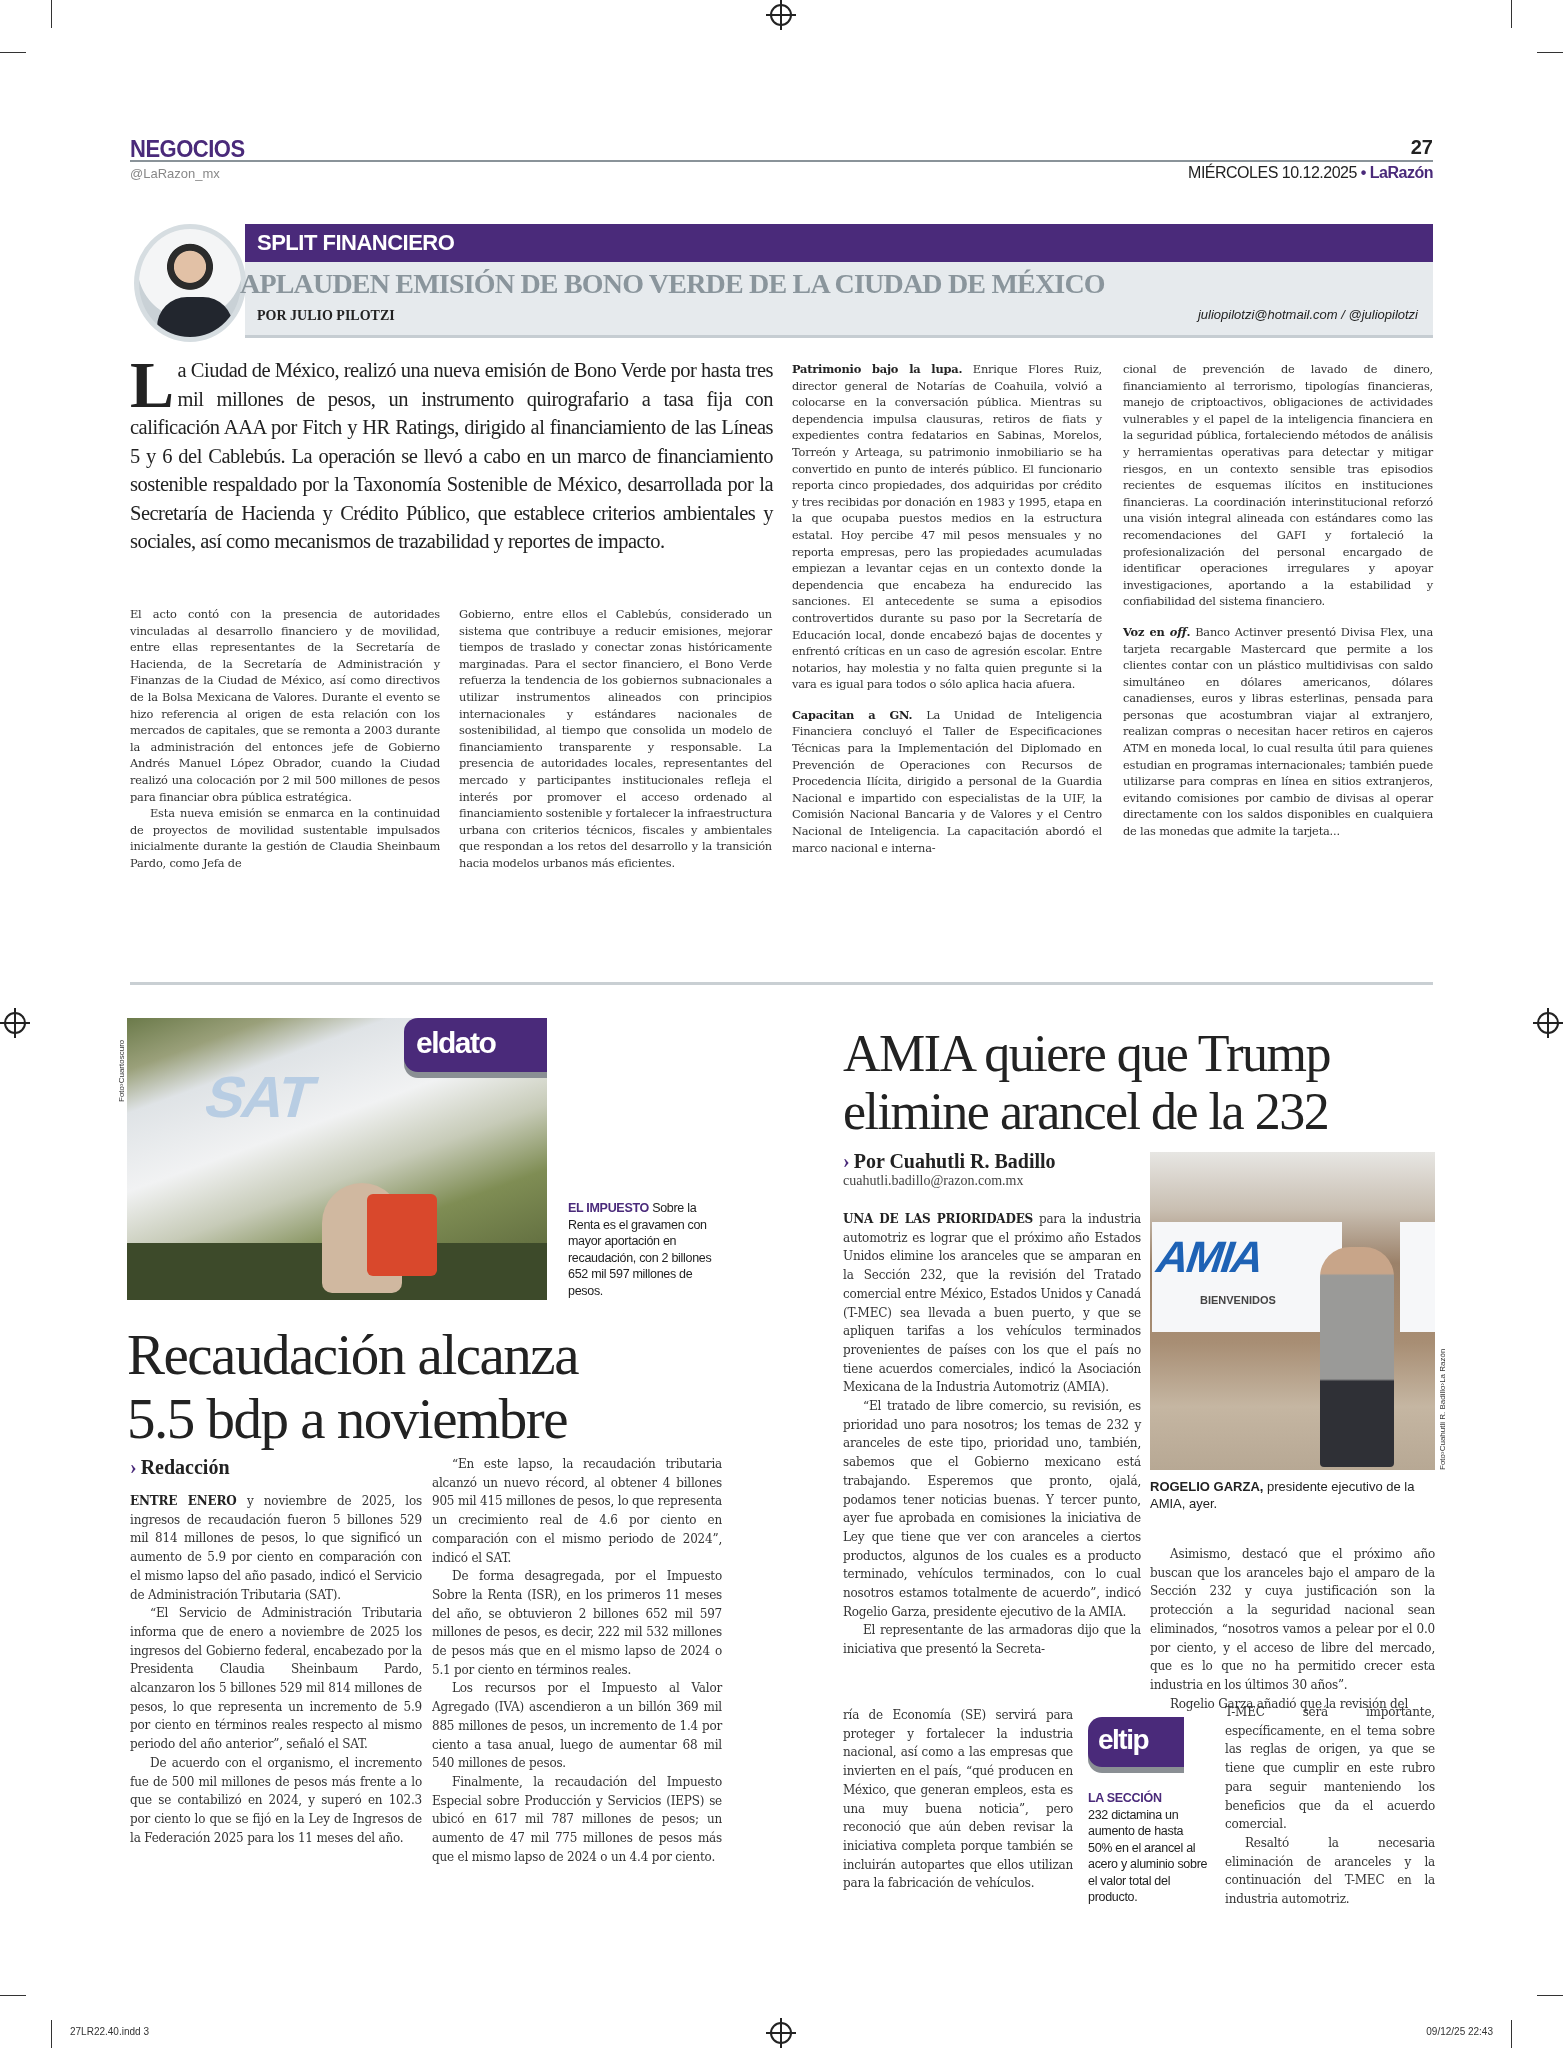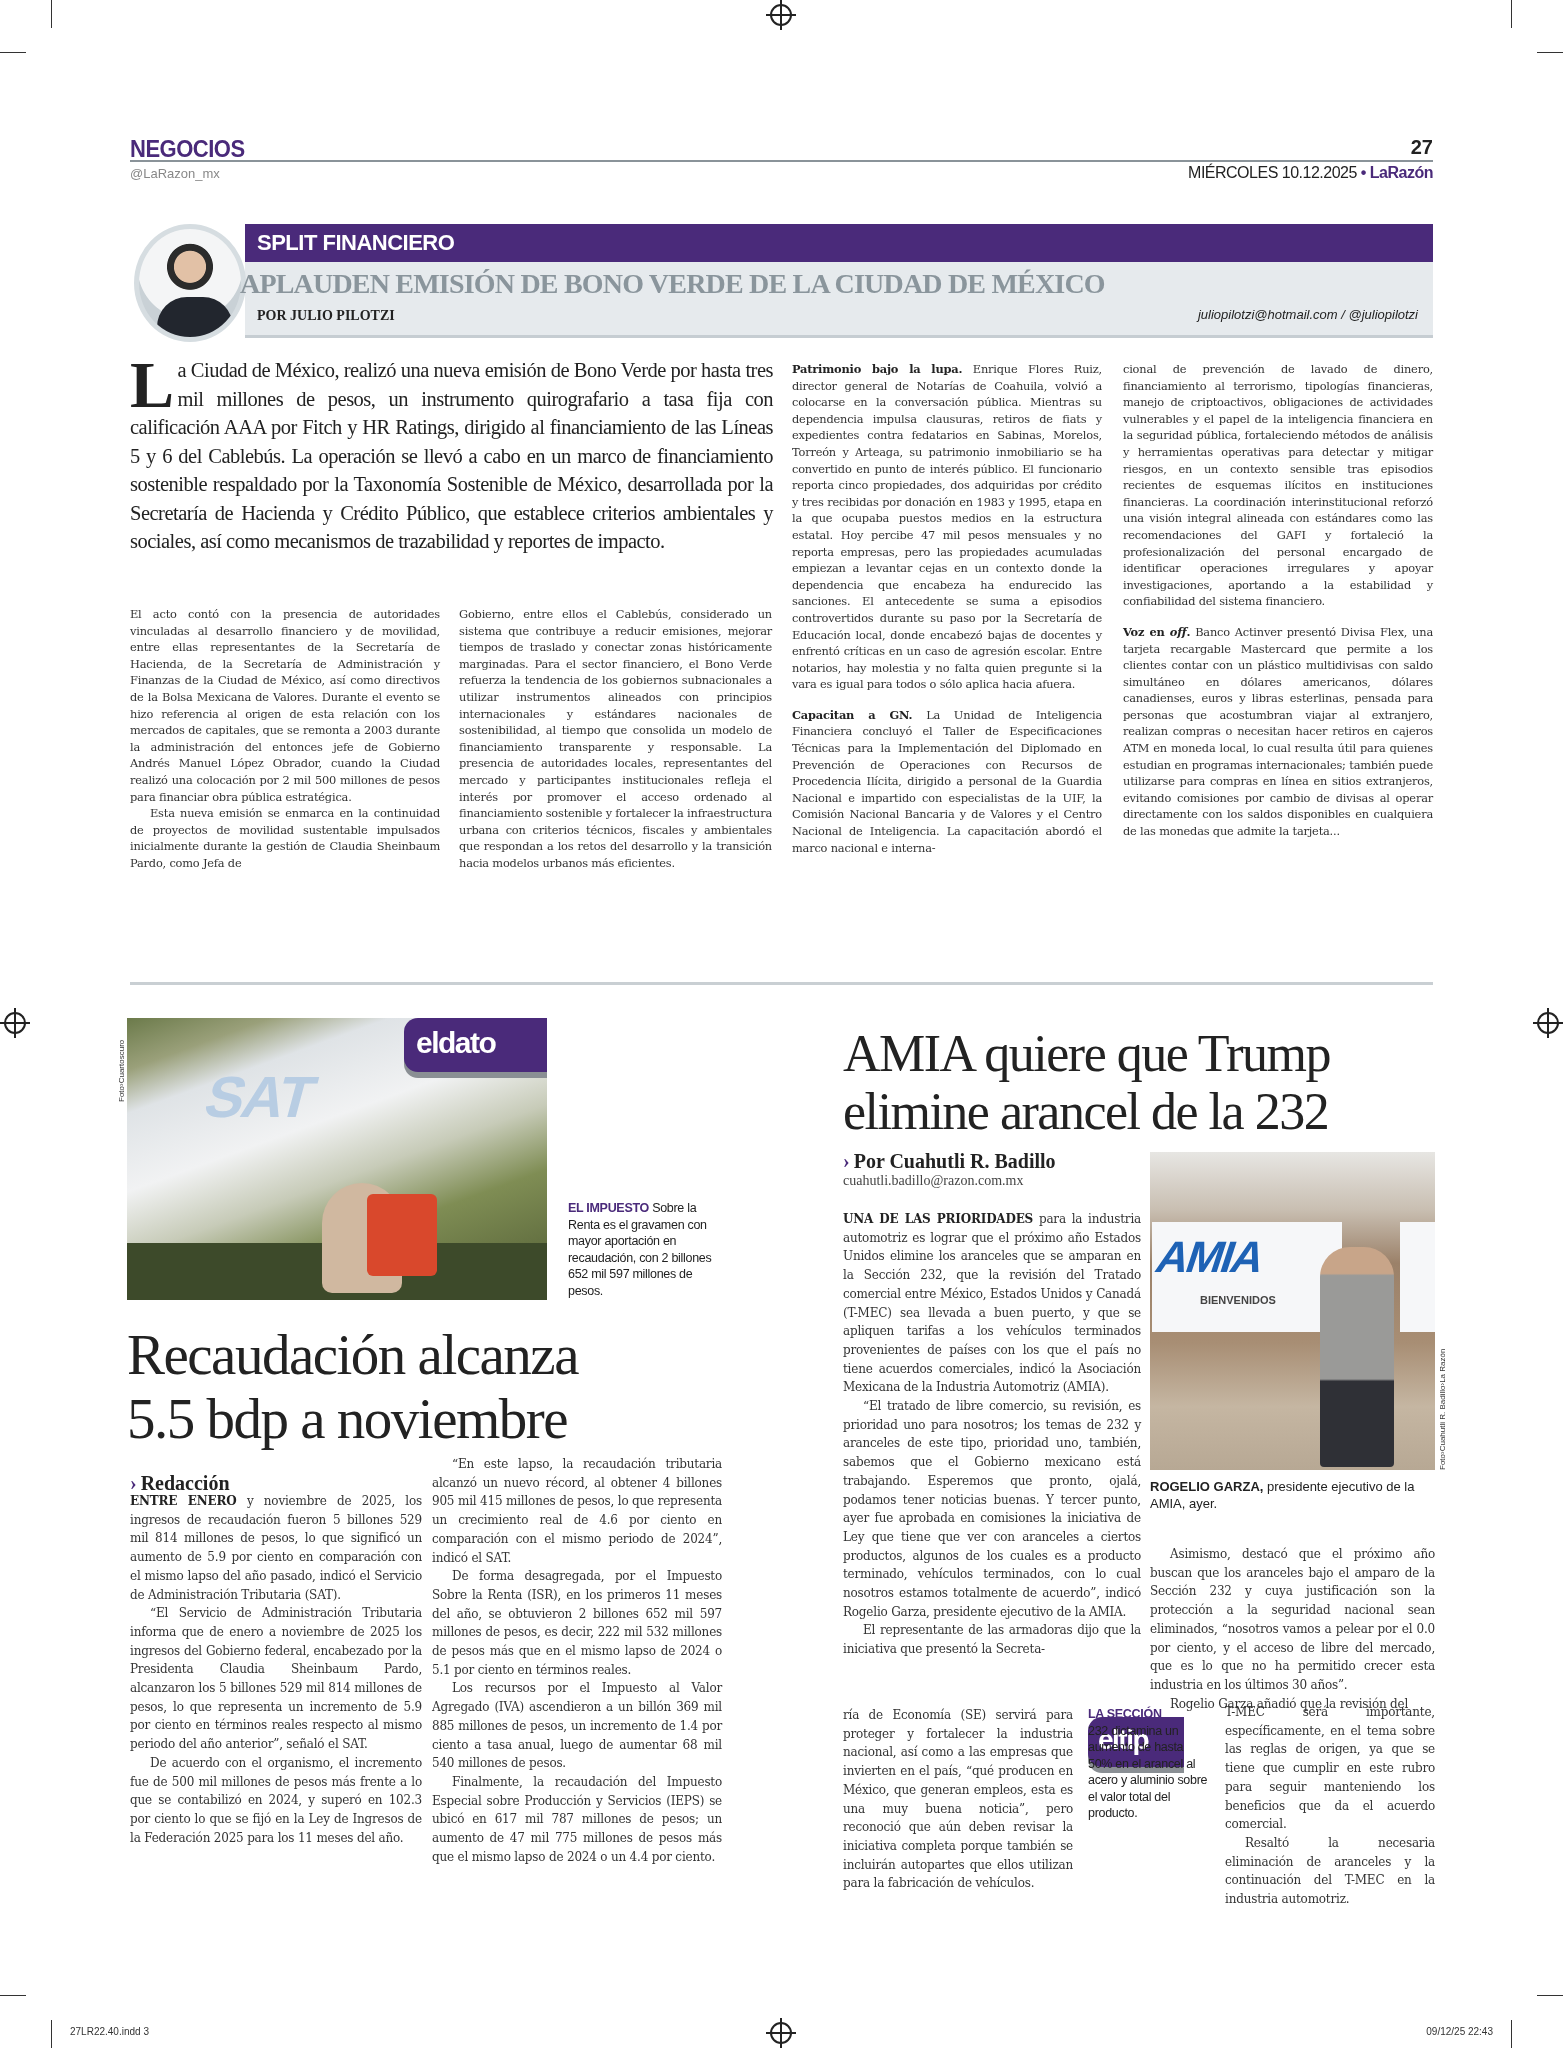--- a/index.html
+++ b/index.html
@@ -133,21 +133,21 @@
   <div class="bag"></div>
 </div>
 <div class="credit-v" style="left:117px;top:1102px;">Foto›Cuartoscuro</div>
 <div class="tag-box tag-dato">eldato</div>
 <div class="sidebar-note" style="left:568px;top:1200px;width:150px;"><span class="kicker">EL IMPUESTO</span><span> Sobre la Renta es el gravamen con mayor aportación en recaudación, con 2 billones 652 mil 597 millones de pesos.</span></div>
 
 <div class="big-head" style="left:127px;top:1312px;font-size:57px;line-height:64px;">
   <div>Recaudación alcanza</div>
   <div>5.5 bdp a noviembre</div>
 </div>
-<div class="byline" style="left:130px;top:1456px;margin-top:16px;"><span class="chev">›</span><span>Redacción</span></div>
+<div class="byline" style="left:130px;top:1456px;"><span class="chev">›</span><span>Redacción</span></div>
 
 <div class="body-col" style="left:130px;top:1492px;width:292px;font-size:12px;line-height:18.7px;">
   <p class="noindent"><b>ENTRE ENERO</b><span> y noviembre de 2025, los ingresos de recaudación fueron 5 billones 529 mil 814 millones de pesos, lo que significó un aumento de 5.9 por ciento en comparación con el mismo lapso del año pasado, indicó el Servicio de Administración Tributaria (SAT).</span></p>
   <p>“El Servicio de Administración Tributaria informa que de enero a noviembre de 2025 los ingresos del Gobierno federal, encabezado por la Presidenta Claudia Sheinbaum Pardo, alcanzaron los 5 billones 529 mil 814 millones de pesos, lo que representa un incremento de 5.9 por ciento en términos reales respecto al mismo periodo del año anterior”, señaló el SAT.</p>
   <p>De acuerdo con el organismo, el incremento fue de 500 mil millones de pesos más frente a lo que se contabilizó en 2024, y superó en 102.3 por ciento lo que se fijó en la Ley de Ingresos de la Federación 2025 para los 11 meses del año.</p>
 </div>
 <div class="body-col" style="left:432px;top:1455px;width:290px;font-size:12px;line-height:18.7px;">
   <p>“En este lapso, la recaudación tributaria alcanzó un nuevo récord, al obtener 4 billones 905 mil 415 millones de pesos, lo que representa un crecimiento real de 4.6 por ciento en comparación con el mismo periodo de 2024”, indicó el SAT.</p>
   <p>De forma desagregada, por el Impuesto Sobre la Renta (ISR), en los primeros 11 meses del año, se obtuvieron 2 billones 652 mil 597 millones de pesos, es decir, 222 mil 532 millones de pesos más que en el mismo lapso de 2024 o 5.1 por ciento en términos reales.</p>
   <p>Los recursos por el Impuesto al Valor Agregado (IVA) ascendieron a un billón 369 mil 885 millones de pesos, un incremento de 1.4 por ciento a tasa anual, luego de aumentar 68 mil 540 millones de pesos.</p>
@@ -175,21 +175,21 @@
 <div class="body-col" style="left:843px;top:1210px;width:298px;font-size:12px;line-height:18.7px;">
   <p class="noindent"><b>UNA DE LAS PRIORIDADES</b><span> para la industria automotriz es lograr que el próximo año Estados Unidos elimine los aranceles que se amparan en la Sección 232, que la revisión del Tratado comercial entre México, Estados Unidos y Canadá (T-MEC) sea llevada a buen puerto, y que se apliquen tarifas a los vehículos terminados provenientes de países con los que el país no tiene acuerdos comerciales, indicó la Asociación Mexicana de la Industria Automotriz (AMIA).</span></p>
   <p>“El tratado de libre comercio, su revisión, es prioridad uno para nosotros; los temas de 232 y aranceles de este tipo, prioridad uno, también, sabemos que el Gobierno mexicano está trabajando. Esperemos que pronto, ojalá, podamos tener noticias buenas. Y tercer punto, ayer fue aprobada en comisiones la iniciativa de Ley que tiene que ver con aranceles a ciertos productos, algunos de los cuales es a producto terminado, vehículos terminados, con lo cual nosotros estamos totalmente de acuerdo”, indicó Rogelio Garza, presidente ejecutivo de la AMIA.</p>
   <p>El representante de las armadoras dijo que la iniciativa que presentó la Secreta-</p>
 </div>
 <div class="body-col" style="left:843px;top:1706px;width:230px;font-size:12px;line-height:18.7px;">
   <p class="noindent">ría de Economía (SE) servirá para proteger y fortalecer la industria nacional, así como a las empresas que invierten en el país, “qué producen en México, que generan empleos, esta es una muy buena noticia”, pero reconoció que aún deben revisar la iniciativa completa porque también se incluirán autopartes que ellos utilizan para la fabricación de vehículos.</p>
 </div>
 
 <div class="tag-box tag-tip">eltip</div>
-<div class="sidebar-note" style="left:1088px;top:1706px;width:120px;font-size:12.5px;line-height:16.5px;">
+<div class="sidebar-note" style="left:1088px;top:1790px;width:120px;font-size:12.5px;line-height:16.5px;">
     <div class="kicker">LA SECCIÓN</div>
     <div>232 dictamina un aumento de hasta 50% en el arancel al acero y aluminio sobre el valor total del producto.</div>
   </div>
 
 <div class="body-col" style="left:1150px;top:1545px;width:285px;font-size:12px;line-height:18.7px;">
   <p>Asimismo, destacó que el próximo año buscan que los aranceles bajo el amparo de la Sección 232 y cuya justificación son la protección a la seguridad nacional sean eliminados, “nosotros vamos a pelear por el 0.0 por ciento, y el acceso de libre del mercado, que es lo que no ha permitido crecer esta industria en los últimos 30 años”.</p>
   <p>Rogelio Garza añadió que la revisión del</p>
 </div>
 <div class="body-col" style="left:1225px;top:1703px;width:210px;font-size:12px;line-height:18.7px;">
   <p class="noindent">T-MEC será importante, específicamente, en el tema sobre las reglas de origen, ya que se tiene que cumplir en este rubro para seguir manteniendo los beneficios que da el acuerdo comercial.</p>

